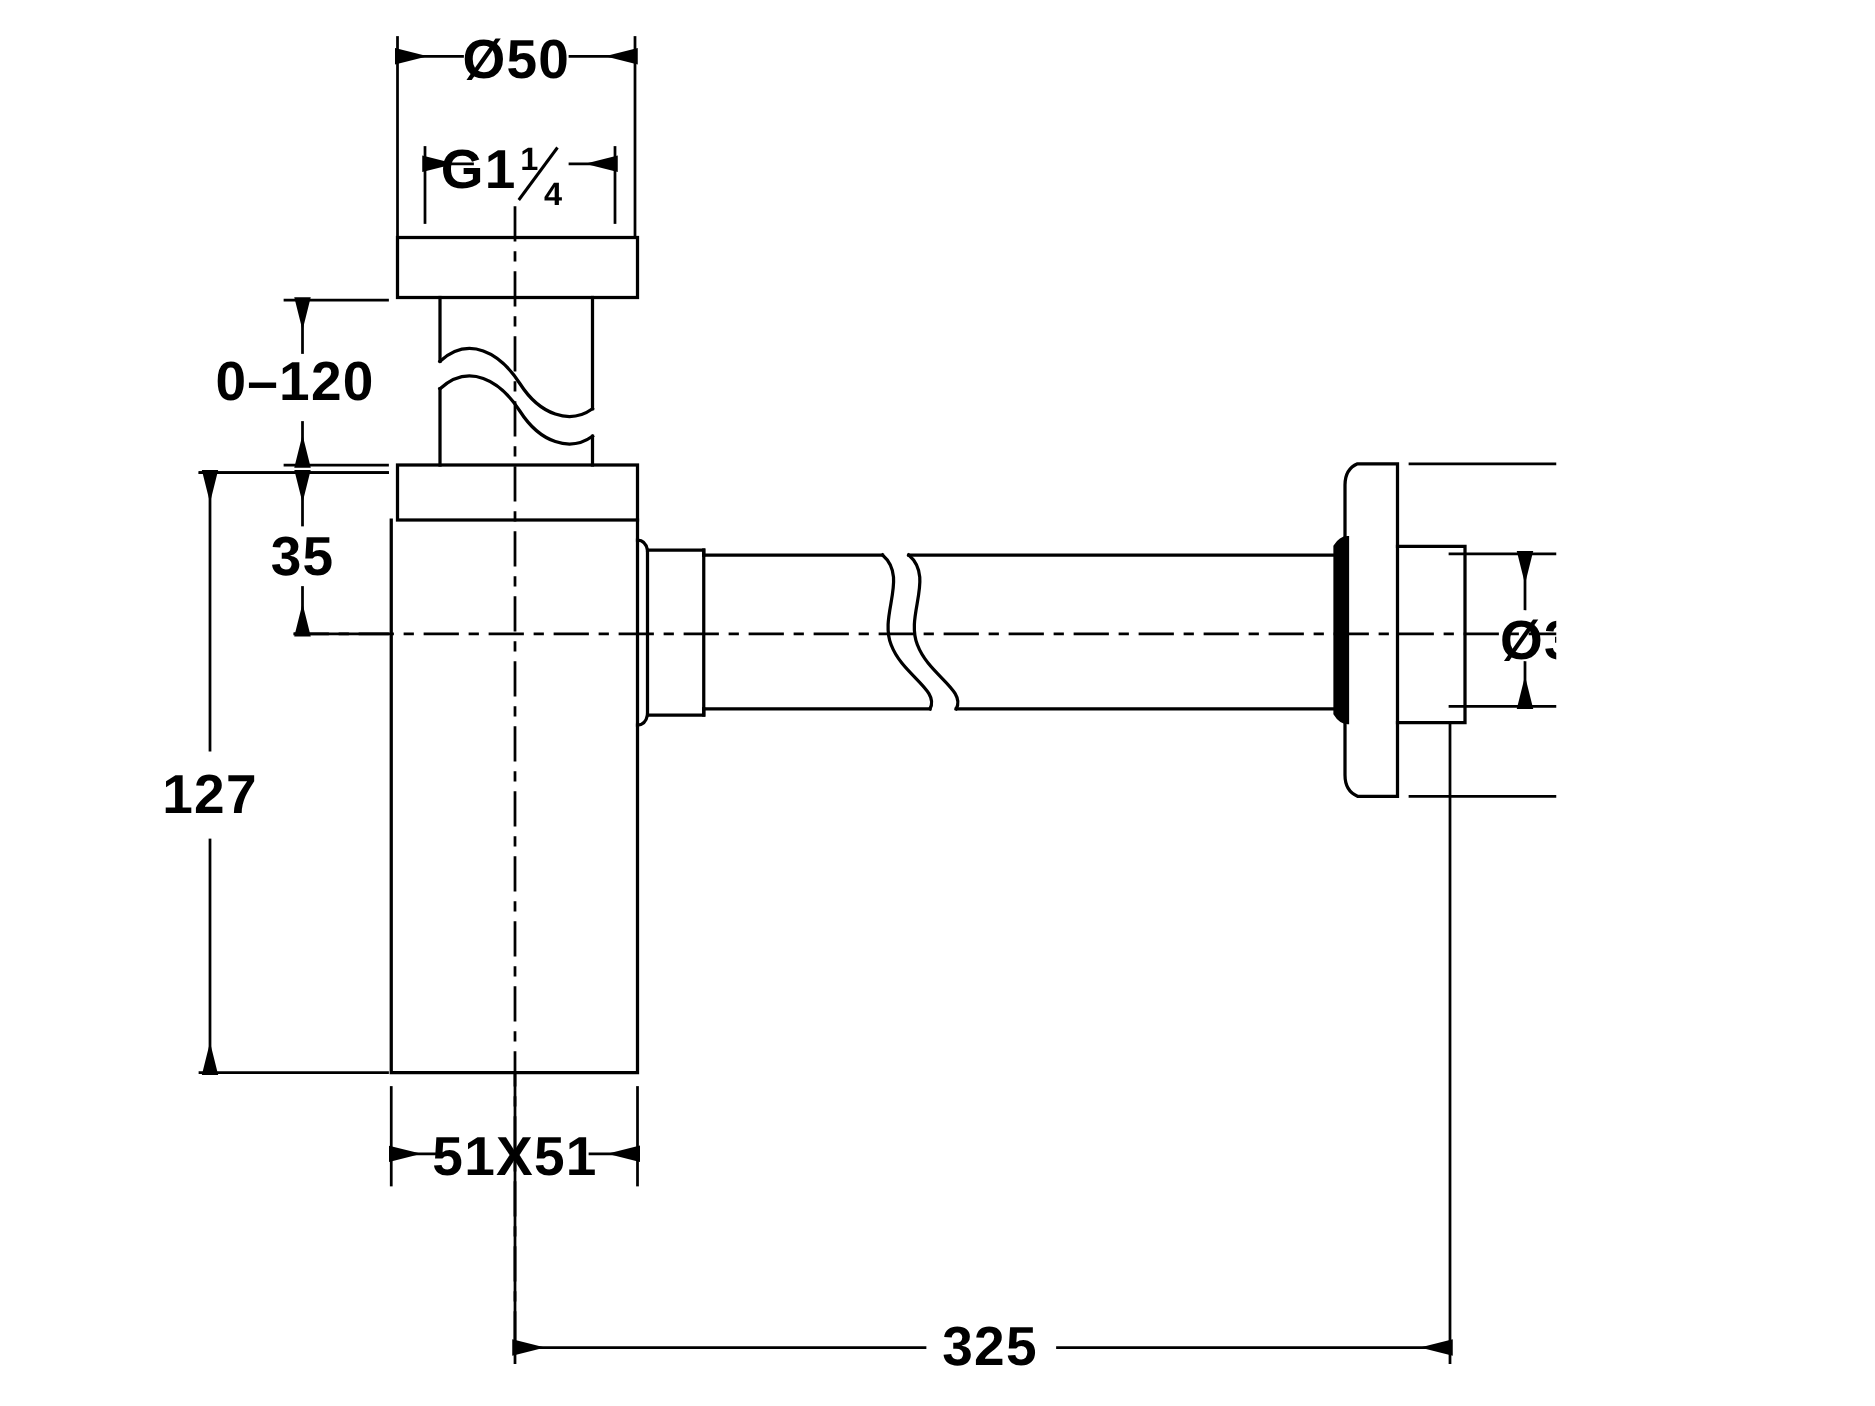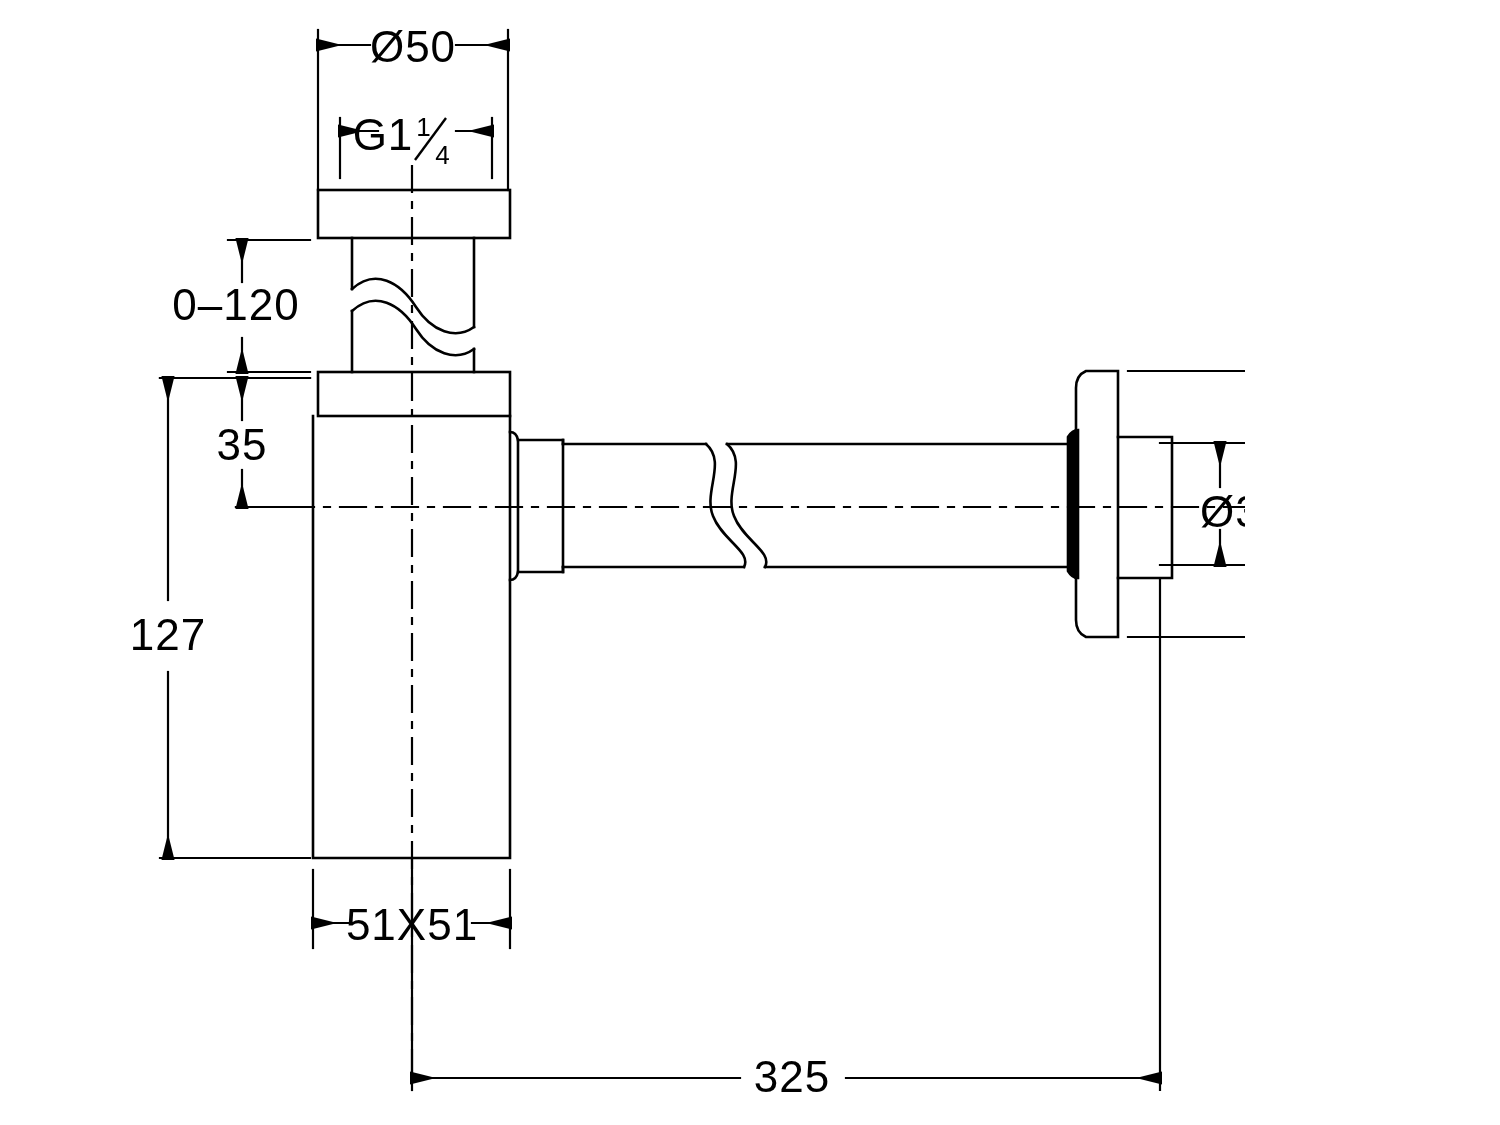--- a/index.html
+++ b/index.html
@@ -7,20 +7,21 @@
     padding: 0;
     background: #ffffff;
   }
   #sheet {
     position: relative;
     width: 1245px;
     height: 1125px;
     background: #ffffff;
     overflow: hidden;
     font-family: "Liberation Sans", sans-serif;
+    font-weight: bold;
   }
   #drawing {
     position: absolute;
     left: 0;
     top: 0;
     width: 1500px;
     height: 1125px;
   }
   .dim-text {
     font-family: "Liberation Sans", sans-serif;

